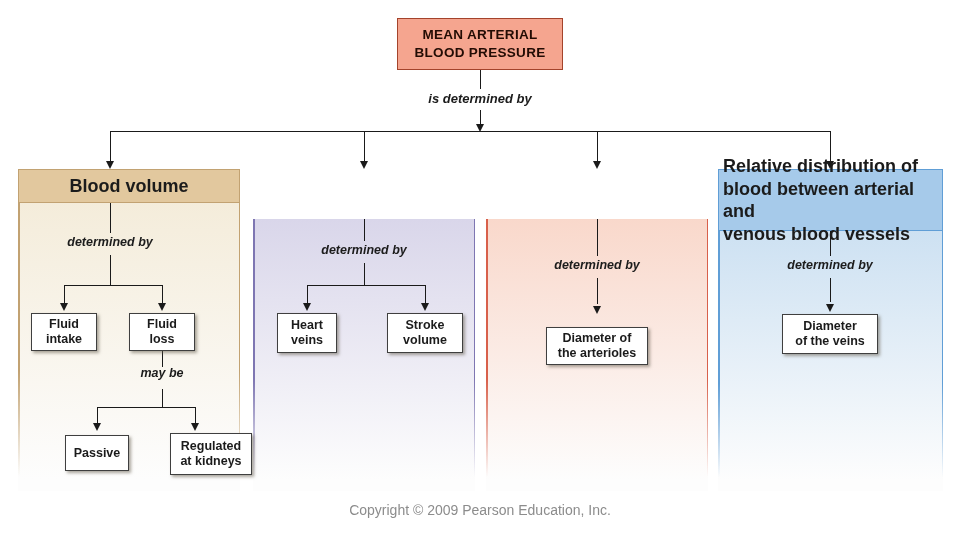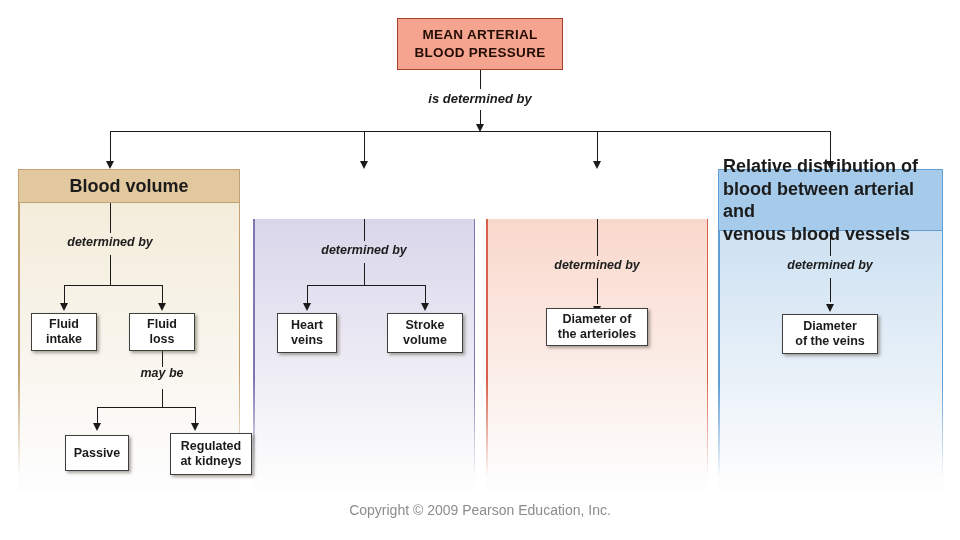--- a/index.html
+++ b/index.html
@@ -126,21 +126,21 @@
   </section>
 
   <section class="panel p3" style="--hdr: #f3a593; --brd: #d8604b; --tint: #f9d8cb;">
     <div class="pbody"></div>
 
     <div class="vl" style="left:111px;top:50px;height:37px"></div>
     <div class="lab" style="left:111px;top:89px">determined by</div>
     <div class="vl" style="left:111px;top:109px;height:26px"></div>
     <div class="arr" style="left:111px;top:137px"></div>
 
-    <div class="nbox" style="left:60px;top:139px;width:102px;height:38px">Diameter of
+    <div class="nbox" style="left:60px;top:158px;width:102px;height:38px">Diameter of
 the arterioles</div>
   </section>
 
   <section class="panel p4" style="--hdr: #a6caea; --brd: #609ed6; --tint: #cde1f2;">
     <div class="pbody"></div>
     <header class="phead">Relative distribution of
 blood between arterial and
 venous blood vessels</header>
 
     <div class="vl" style="left:112px;top:62px;height:25px"></div>

